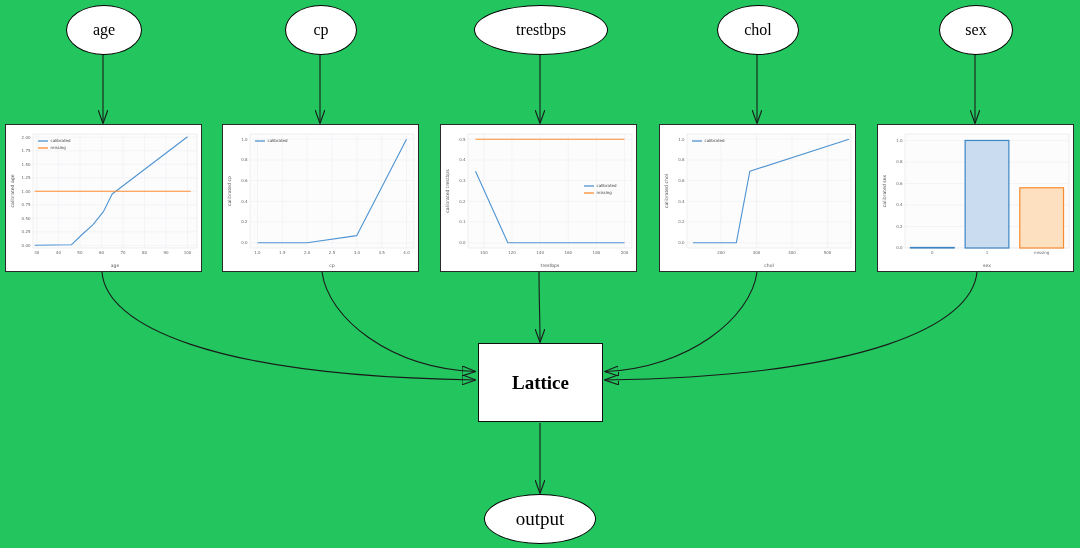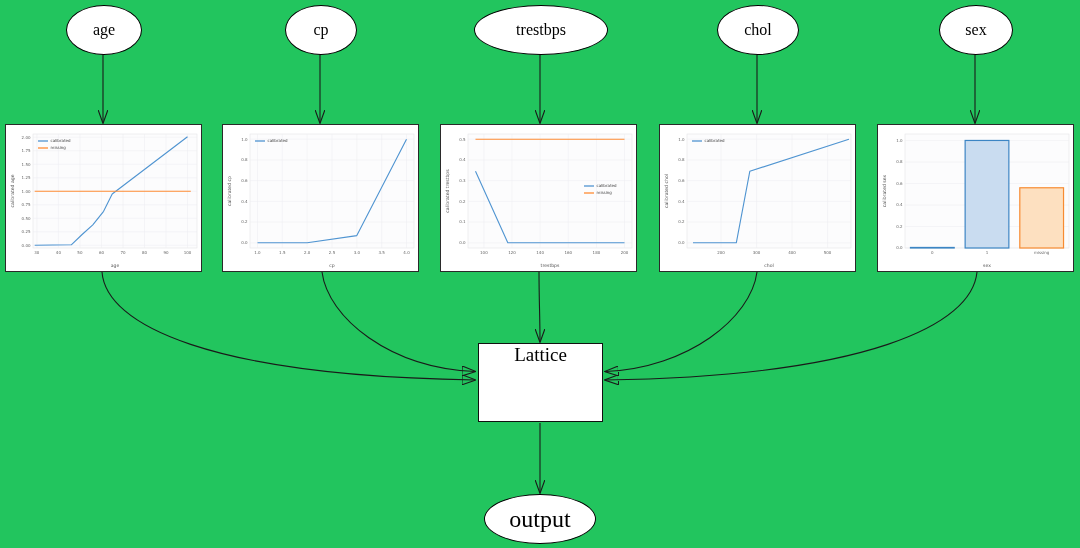--- a/index.html
+++ b/index.html
@@ -8,25 +8,25 @@
   .edges{position:absolute;left:0;top:0;z-index:1;}
   .edges path{fill:none;stroke:#1a1a1a;stroke-width:1.1px;}
   .node{position:absolute;display:flex;align-items:center;justify-content:center;
         border:1px solid #000;border-radius:50%;background:#fff;color:#000;
         font-size:16px;z-index:2;}
   .plotbox{position:absolute;top:124px;width:197px;height:148px;border:1px solid #2a2a2a;
         background:#fff;box-sizing:border-box;z-index:2;}
   .plot{display:block;}
   .plot text{font-family:"DejaVu Sans","Liberation Sans",sans-serif;}
   .lattice{position:absolute;left:478px;top:343px;width:125px;height:79px;border:1.5px solid #111;
-        background:#fff;display:flex;justify-content:center;
-        font-size:19px;box-sizing:border-box;z-index:2;}
+        background:#fff;display:flex;align-items:center;justify-content:center;
+        font-size:19px;box-sizing:border-box;z-index:2;font-weight:bold;}
   .output{position:absolute;left:484px;top:494px;width:112px;height:50px;border:1px solid #000;
         border-radius:50%;background:#fff;display:flex;align-items:center;justify-content:center;
-        font-size:24px;box-sizing:border-box;z-index:2;}
+        font-size:19px;box-sizing:border-box;z-index:2;}
 </style>
 </head>
 <body>
 
 <div class="canvas">
 
   <svg class="edges" width="1080" height="548">
     <defs>
       <marker id="ah" viewBox="0 0 14 10" refX="13" refY="5" markerWidth="14" markerHeight="10" orient="auto" markerUnits="userSpaceOnUse">
         <path d="M0,0 L14,5 L0,10 Z" fill="#1a1a1a" stroke="none"></path>

